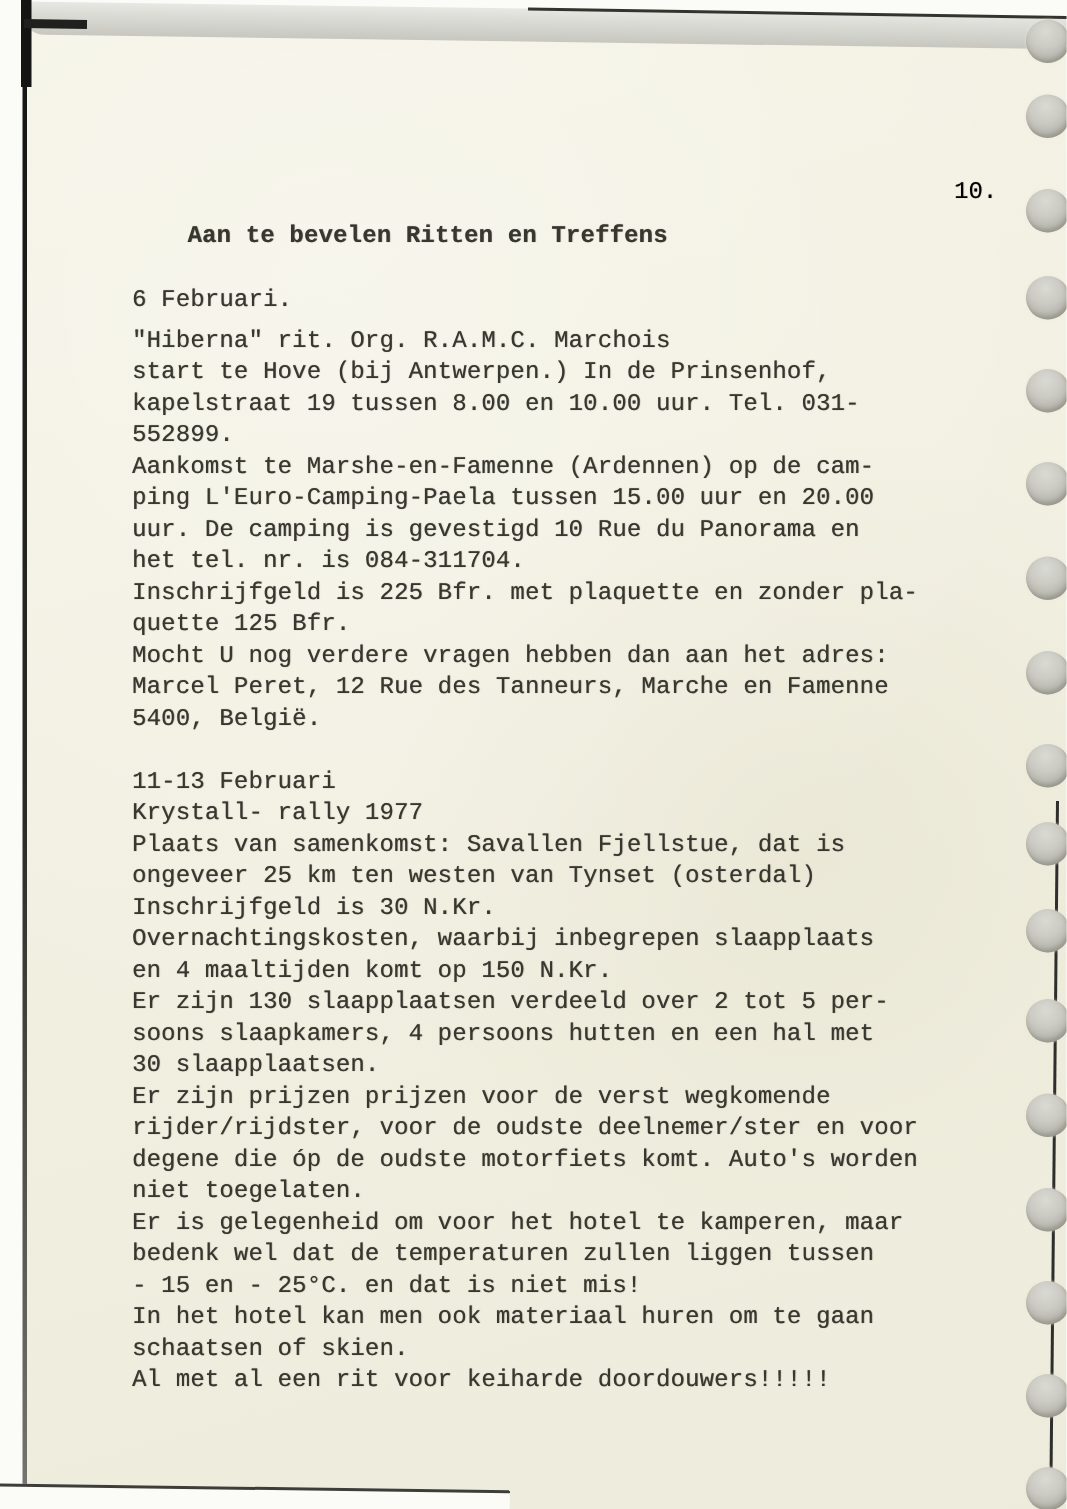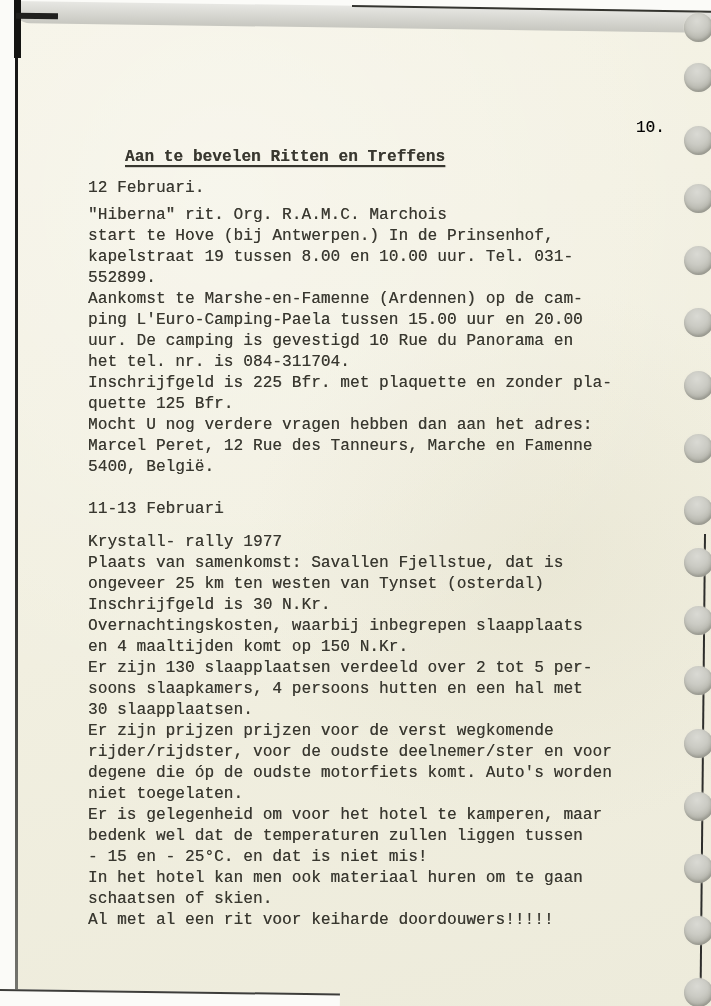--- a/index.html
+++ b/index.html
@@ -125,31 +125,30 @@
   .page-number {
     position: absolute;
     left: 636px;
     top: 119px;
     font-size: 16px;
     color: #000000;
     text-shadow: 0.3px 0.3px 0.6px rgba(52,50,44,0.6);
   }
   .heading {
     display: inline-block;
-    margin: 0 0 10px 37px;
+    margin: 0 0 22px 37px;
     font-weight: bold;
-    text-decoration: underline;
     text-decoration-thickness: 2px;
     text-underline-offset: 4px;
   }
   .section-date { white-space: pre-line; }
   .section-body { white-space: pre-line; }
   .section-1 .section-date { margin-bottom: 6px; }
   .section-1 { margin-bottom: 21px; }
-  .section-2 .section-date { margin-bottom: 12px; }
+  .section-2 .section-date { margin-bottom: 0; }
 </style>
 </head>
 <body>
 
 <div class="sheet"></div>
 
 <div class="top-band"></div>
 <div class="top-edge-line"></div>
 <div class="left-edge"></div>
 <div class="left-corner"></div>
@@ -178,21 +177,21 @@
   </div>
 
 <div class="page-number">10.</div>
 
 <div class="content">
   <div>
     <span class="heading">Aan te bevelen Ritten en Treffens</span>
   </div>
 
   <div class="section section-1">
-    <div class="section-date">12 Februari.</div>
+    <div class="section-date">6 Februari.</div>
     <div class="section-body">"Hiberna" rit. Org. R.A.M.C. Marchois
 start te Hove (bij Antwerpen.) In de Prinsenhof,
 kapelstraat 19 tussen 8.00 en 10.00 uur. Tel. 031-
 552899.
 Aankomst te Marshe-en-Famenne (Ardennen) op de cam-
 ping L'Euro-Camping-Paela tussen 15.00 uur en 20.00
 uur. De camping is gevestigd 10 Rue du Panorama en
 het tel. nr. is 084-311704.
 Inschrijfgeld is 225 Bfr. met plaquette en zonder pla-
 quette 125 Bfr.

